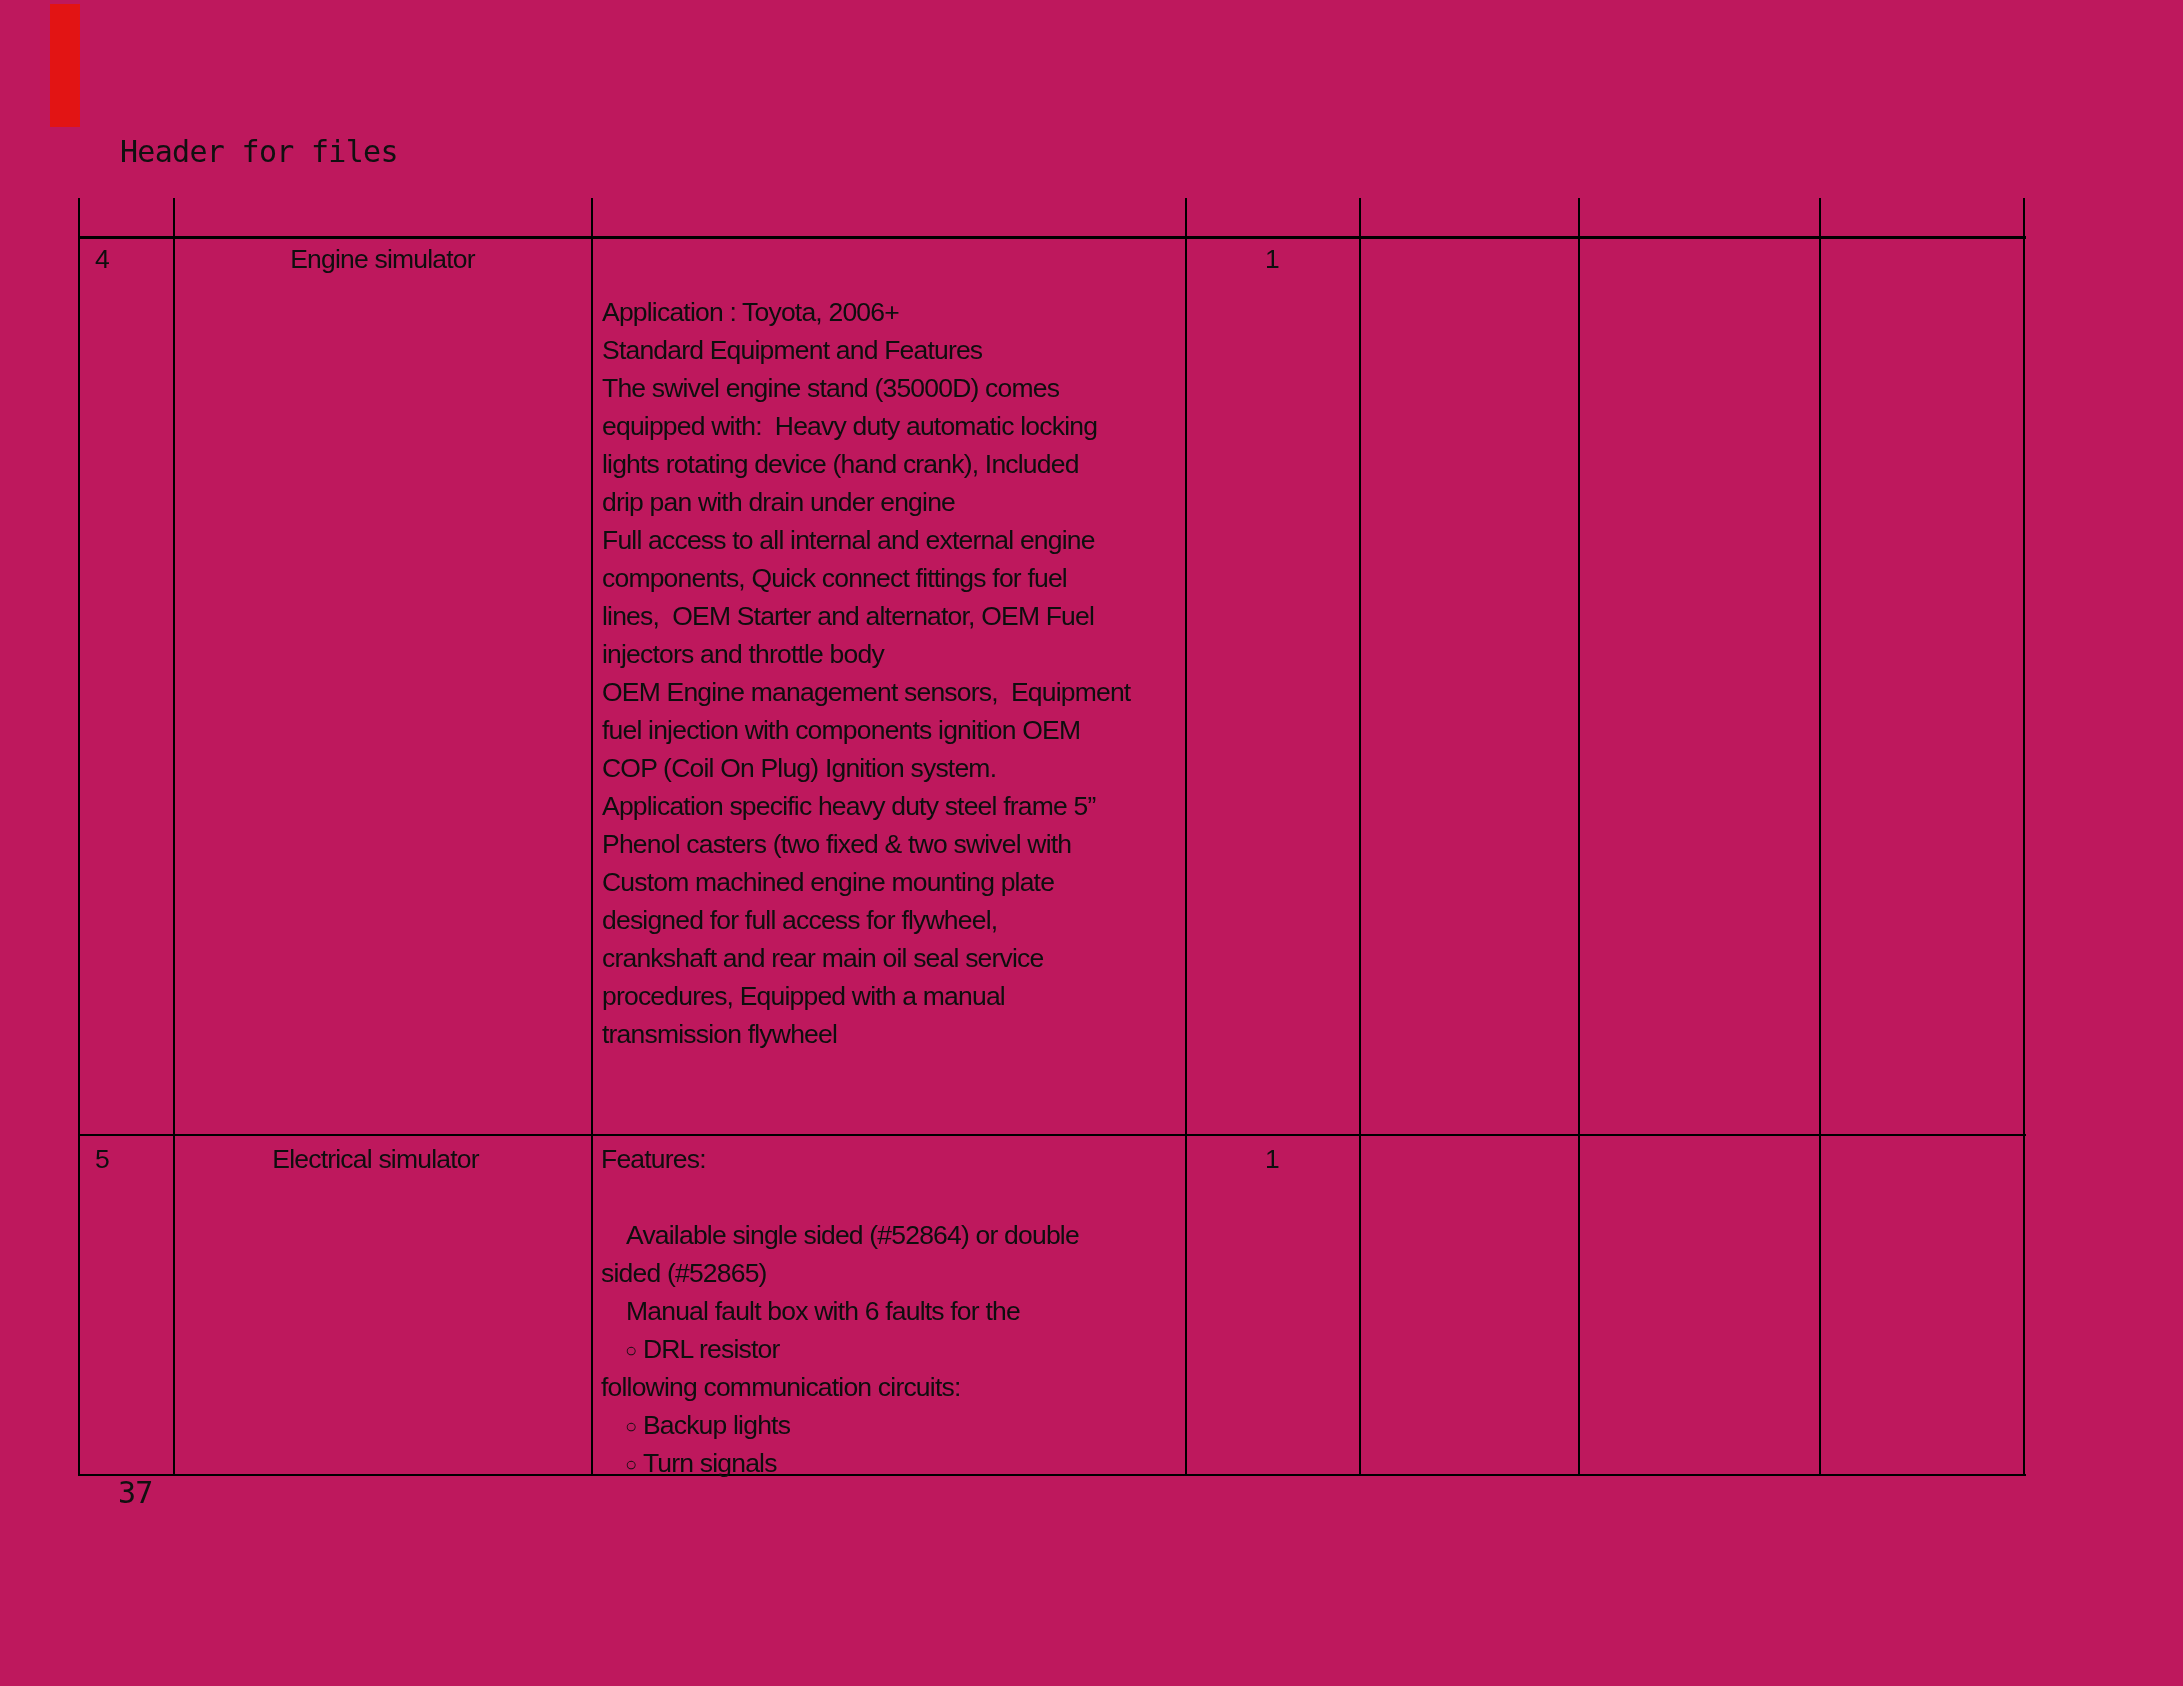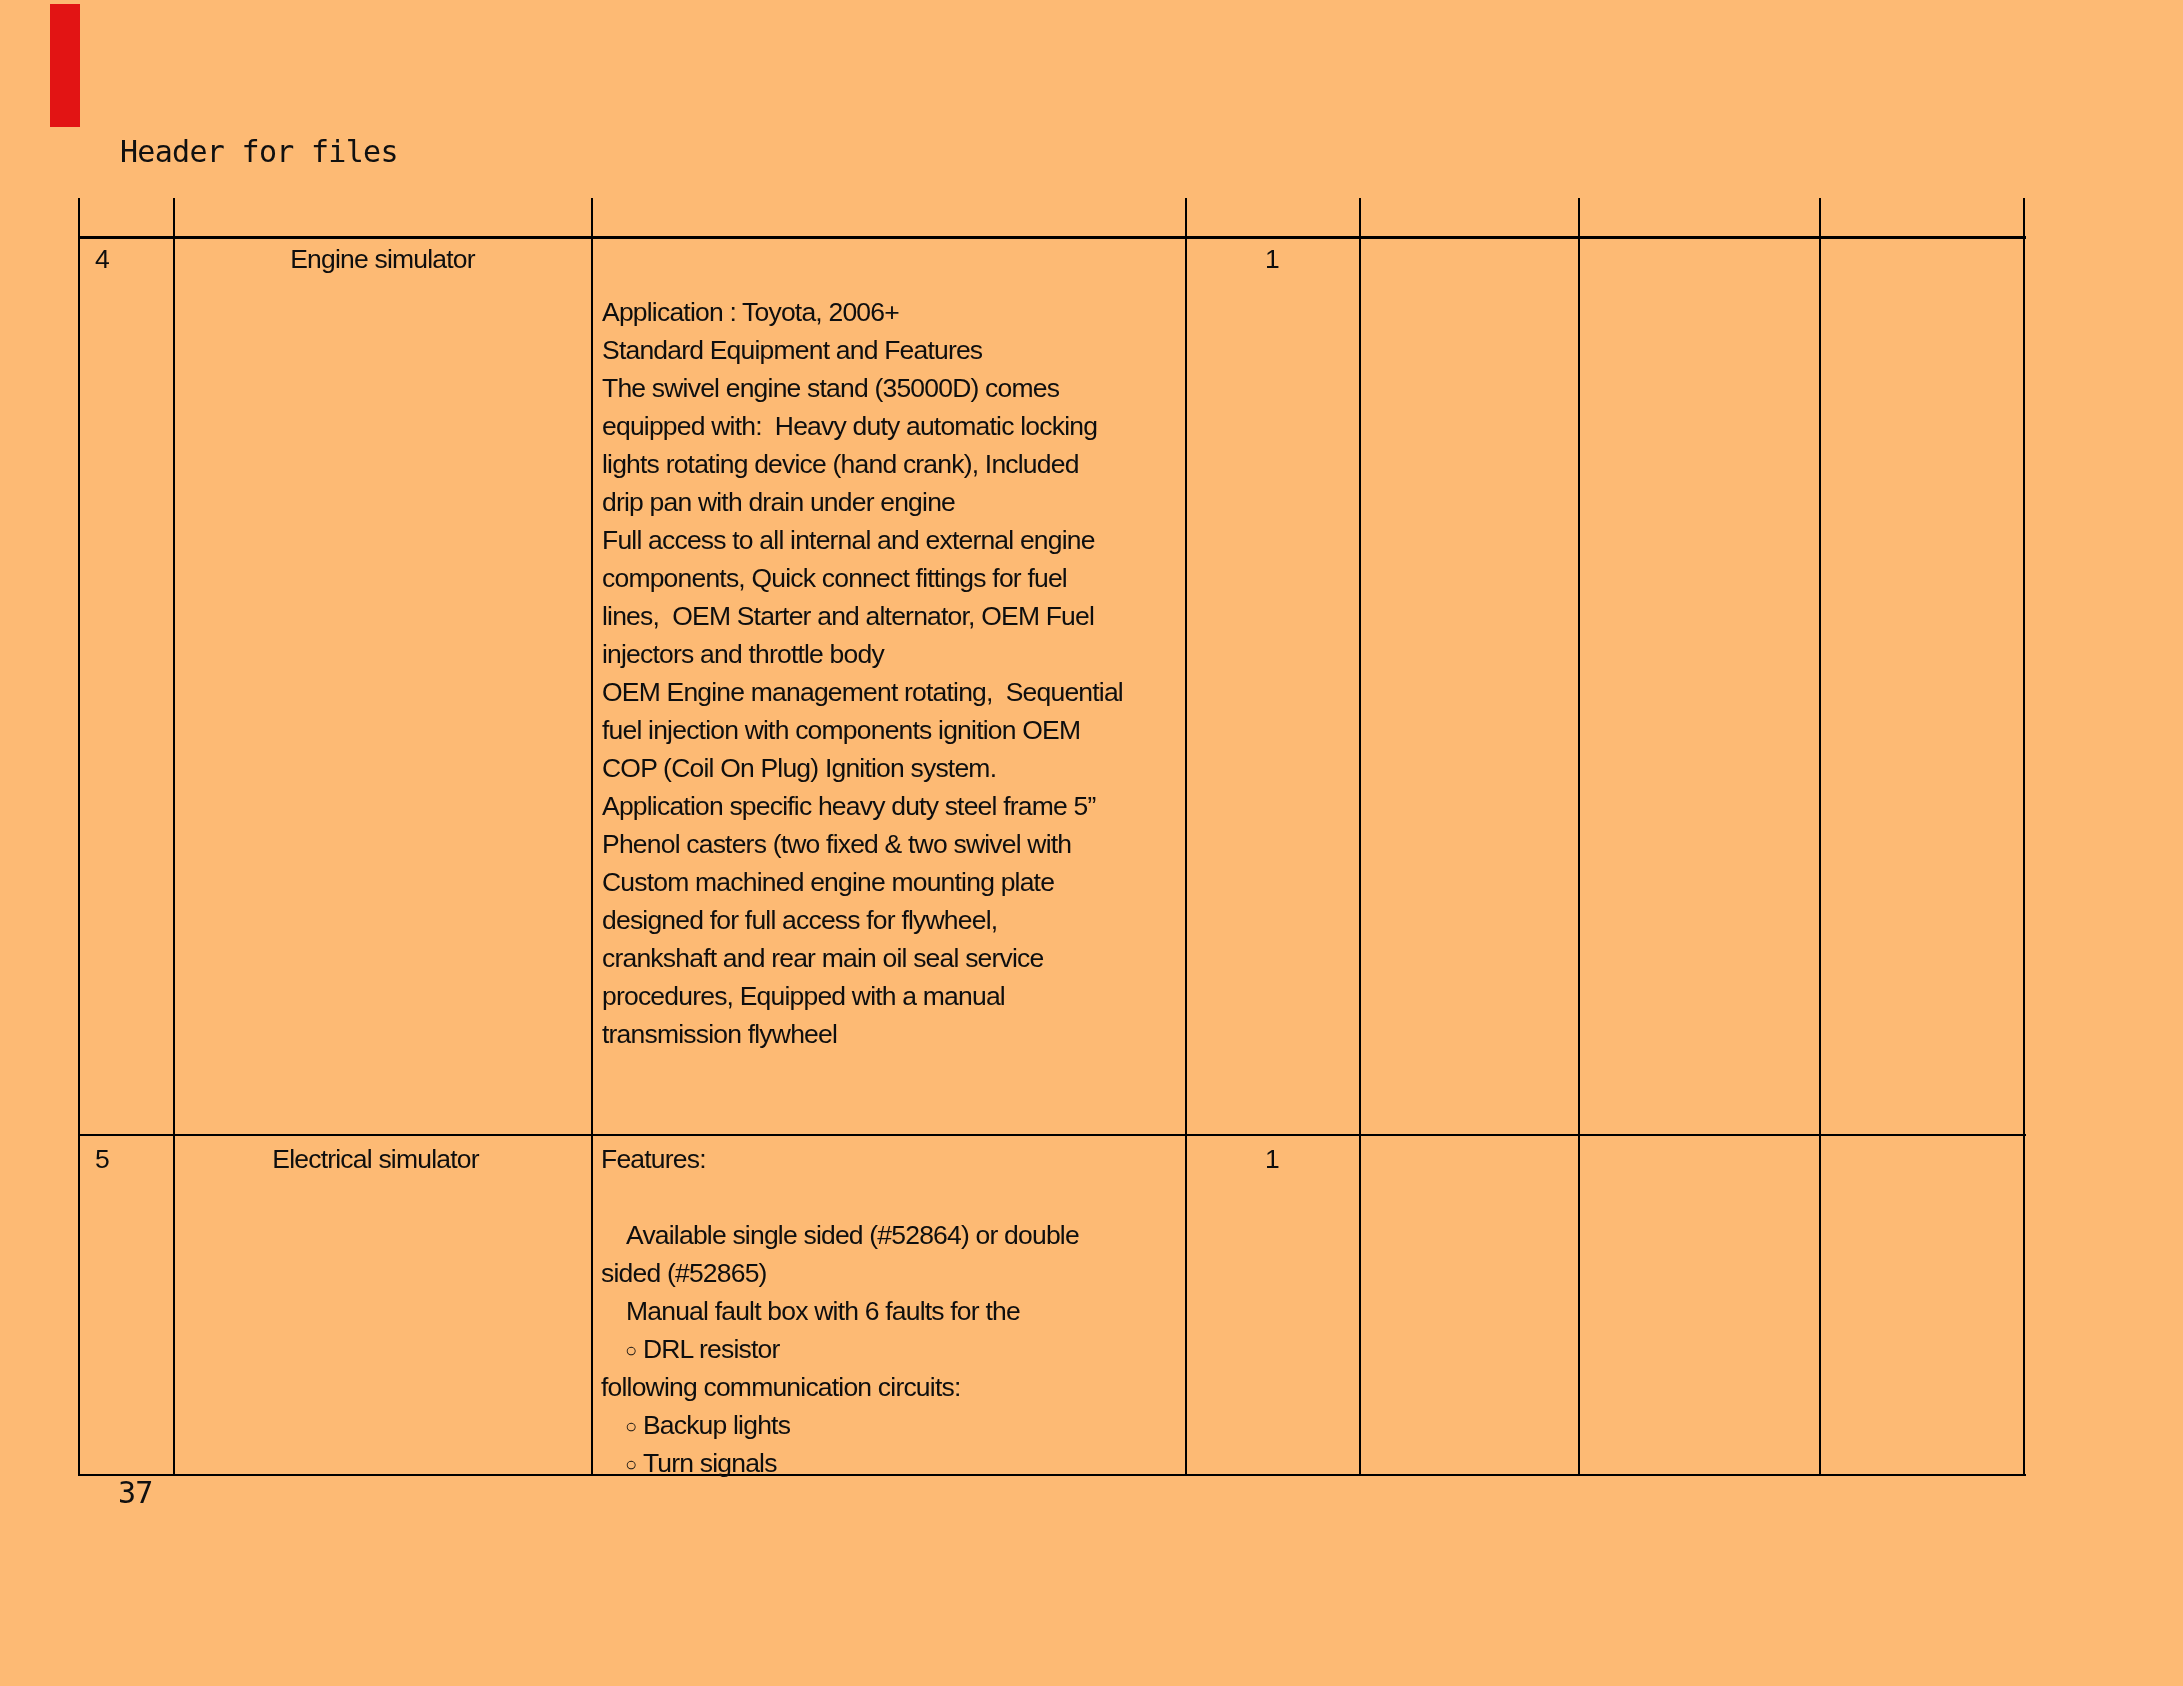--- a/index.html
+++ b/index.html
@@ -1,20 +1,20 @@
 <!DOCTYPE html>
 <html style="font-size:10.6px"><head>
 <meta charset="utf-8">
 <style>
   html, body { margin: 0; padding: 0; background: #ffffff; }
   .page {
     position: relative;
     width: 2183px;
     height: 1687px;
-    background: #fdba74;
+    background: #be185d;
     overflow: hidden;
     font-family: "Liberation Sans", sans-serif;
     color: #0e0e0e;
   }
   .red-bar {
     position: absolute;
     left: 50px; top: 4px;
     width: 30px; height: 123px;
     background: #e21414;
   }
@@ -92,21 +92,21 @@
       <div class="tline">Application : Toyota, 2006+</div>
       <div class="tline">Standard Equipment and Features</div>
       <div class="tline">The swivel engine stand (35000D) comes</div>
       <div class="tline">equipped with:  Heavy duty automatic locking</div>
       <div class="tline">lights rotating device (hand crank), Included</div>
       <div class="tline">drip pan with drain under engine</div>
       <div class="tline">Full access to all internal and external engine</div>
       <div class="tline">components, Quick connect fittings for fuel</div>
       <div class="tline">lines,  OEM Starter and alternator, OEM Fuel</div>
       <div class="tline">injectors and throttle body</div>
-      <div class="tline">OEM Engine management rotating,  Sequential</div>
+      <div class="tline">OEM Engine management sensors,  Equipment</div>
       <div class="tline">fuel injection with components ignition OEM</div>
       <div class="tline">COP (Coil On Plug) Ignition system.</div>
       <div class="tline">Application specific heavy duty steel frame 5”</div>
       <div class="tline">Phenol casters (two fixed &amp; two swivel with</div>
       <div class="tline">Custom machined engine mounting plate</div>
       <div class="tline">designed for full access for flywheel,</div>
       <div class="tline">crankshaft and rear main oil seal service</div>
       <div class="tline">procedures, Equipped with a manual</div>
       <div class="tline">transmission flywheel</div>
     </div>

